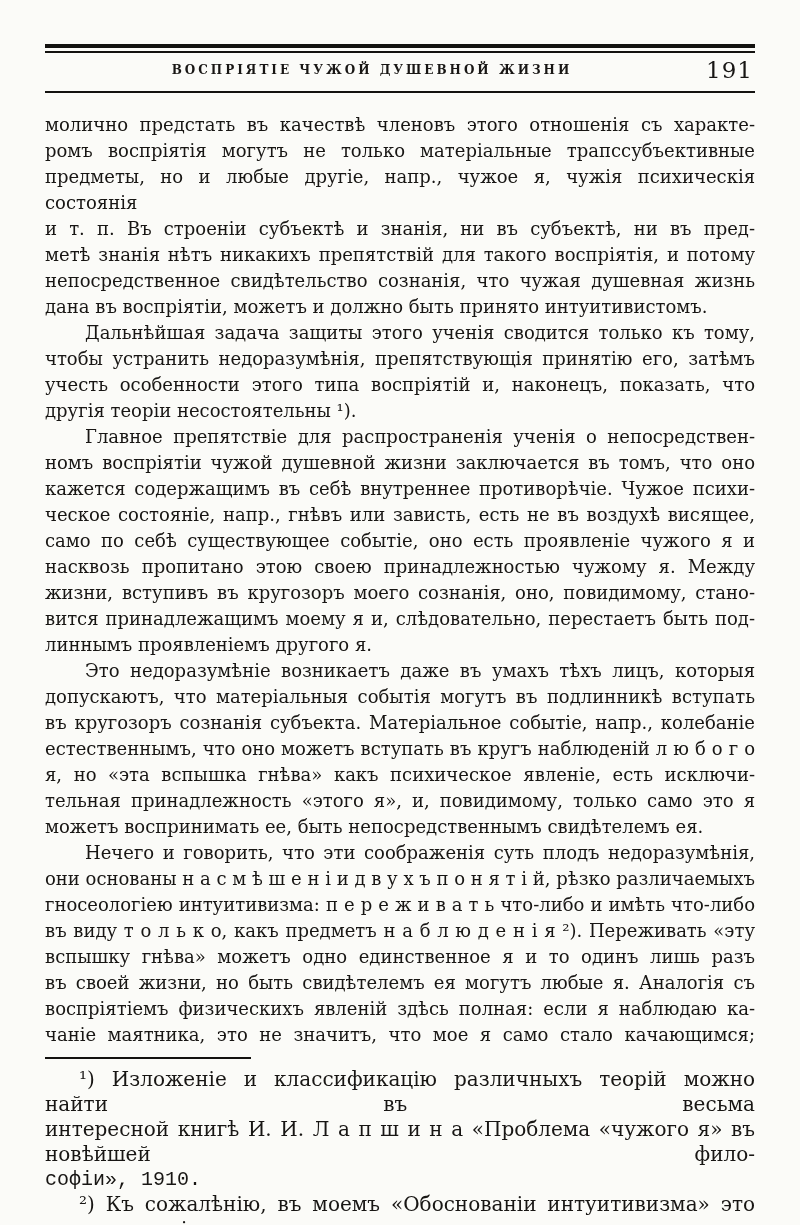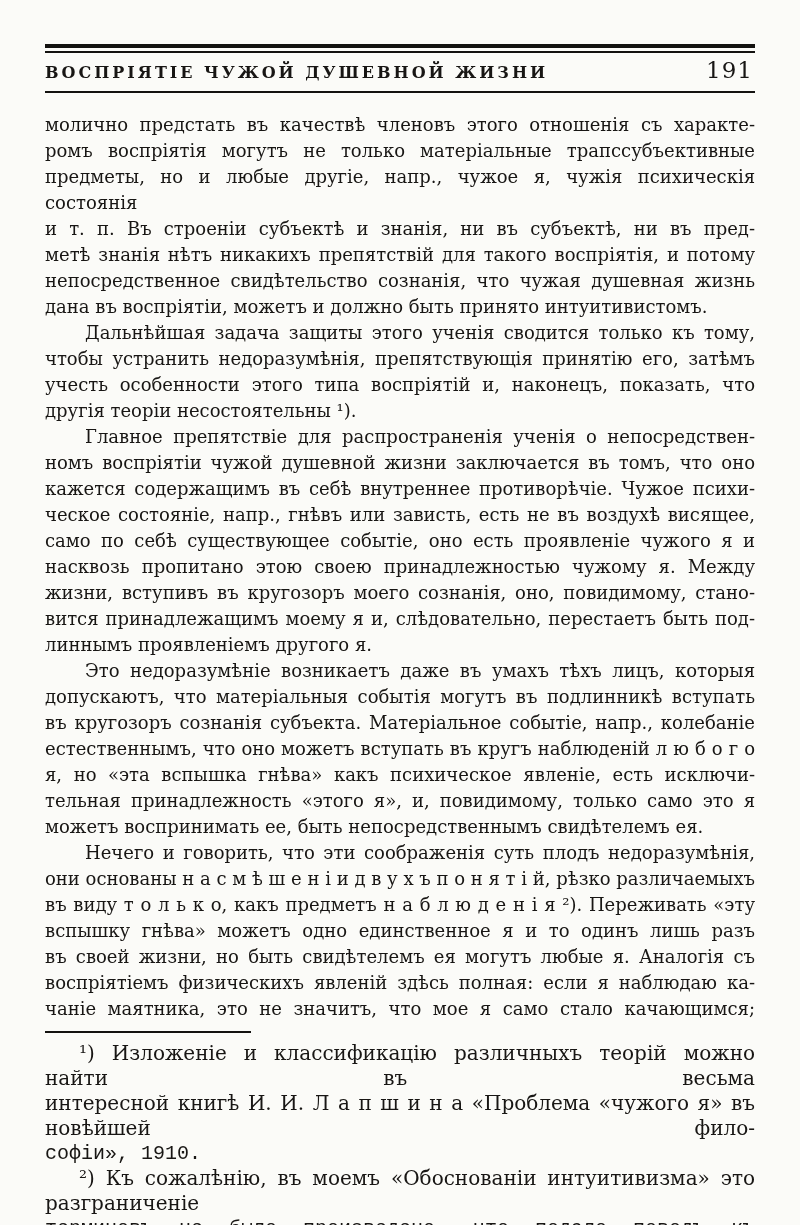--- a/index.html
+++ b/index.html
@@ -22,22 +22,22 @@
     height:3px;
     border-bottom:2px solid #131210;
   }
   .header{
     position:relative;
     height:34px;
     margin-top:4px;
   }
   .running-title{
     position:absolute;left:0;right:56px;top:6px;
-    text-align:left;
-    font-size:16px;
+    text-align:center;
+    font-size:12px;
     font-weight:bold;
     letter-spacing:3px;
     white-space:nowrap;
   }
   .page-number{
     position:absolute;right:2px;top:0;
     font-size:23px;
     letter-spacing:1px;
     margin-left:16px;
   }
@@ -114,20 +114,21 @@
       <div class="line end">линнымъ проявленіемъ другого я.</div>
       <div class="line indent">Это недоразумѣніе возникаетъ даже въ умахъ тѣхъ лицъ, которыя</div>
       <div class="line">допускаютъ, что матеріальныя событія могутъ въ подлинникѣ вступать</div>
       <div class="line">въ кругозоръ сознанія субъекта. Матеріальное событіе, напр., колебаніе</div>
       <div class="line">естественнымъ, что оно можетъ вступать въ кругъ наблюденій л&nbsp;ю&nbsp;б&nbsp;о&nbsp;г&nbsp;о</div>
       <div class="line">я, но «эта вспышка гнѣва» какъ психическое явленіе, есть исключи-</div>
       <div class="line">тельная принадлежность «этого я», и, повидимому, только само это я</div>
       <div class="line end">можетъ воспринимать ее, быть непосредственнымъ свидѣтелемъ ея.</div>
       <div class="line indent">Нечего и говорить, что эти соображенія суть плодъ недоразумѣнія,</div>
       <div class="line">они основаны н&nbsp;а с&nbsp;м&nbsp;ѣ&nbsp;ш&nbsp;е&nbsp;н&nbsp;і&nbsp;и д&nbsp;в&nbsp;у&nbsp;х&nbsp;ъ п&nbsp;о&nbsp;н&nbsp;я&nbsp;т&nbsp;і&nbsp;й, рѣзко различаемыхъ</div>
+      <div class="line">гносеологіею интуитивизма: п&nbsp;е&nbsp;р&nbsp;е&nbsp;ж&nbsp;и&nbsp;в&nbsp;а&nbsp;т&nbsp;ь что-либо и имѣть что-либо</div>
       <div class="line">въ виду т&nbsp;о&nbsp;л&nbsp;ь&nbsp;к&nbsp;о, какъ предметъ н&nbsp;а&nbsp;б&nbsp;л&nbsp;ю&nbsp;д&nbsp;е&nbsp;н&nbsp;і&nbsp;я&nbsp;²). Переживать «эту</div>
       <div class="line">вспышку гнѣва» можетъ одно единственное я и то одинъ лишь разъ</div>
       <div class="line">въ своей жизни, но быть свидѣтелемъ ея могутъ любые я. Аналогія съ</div>
       <div class="line">воспріятіемъ физическихъ явленій здѣсь полная: если я наблюдаю ка-</div>
       <div class="line">чаніе маятника, это не значитъ, что мое я само стало качающимся;</div>
     </div>
 
   <div class="fn-rule"></div>
 
   <div class="footnotes">

